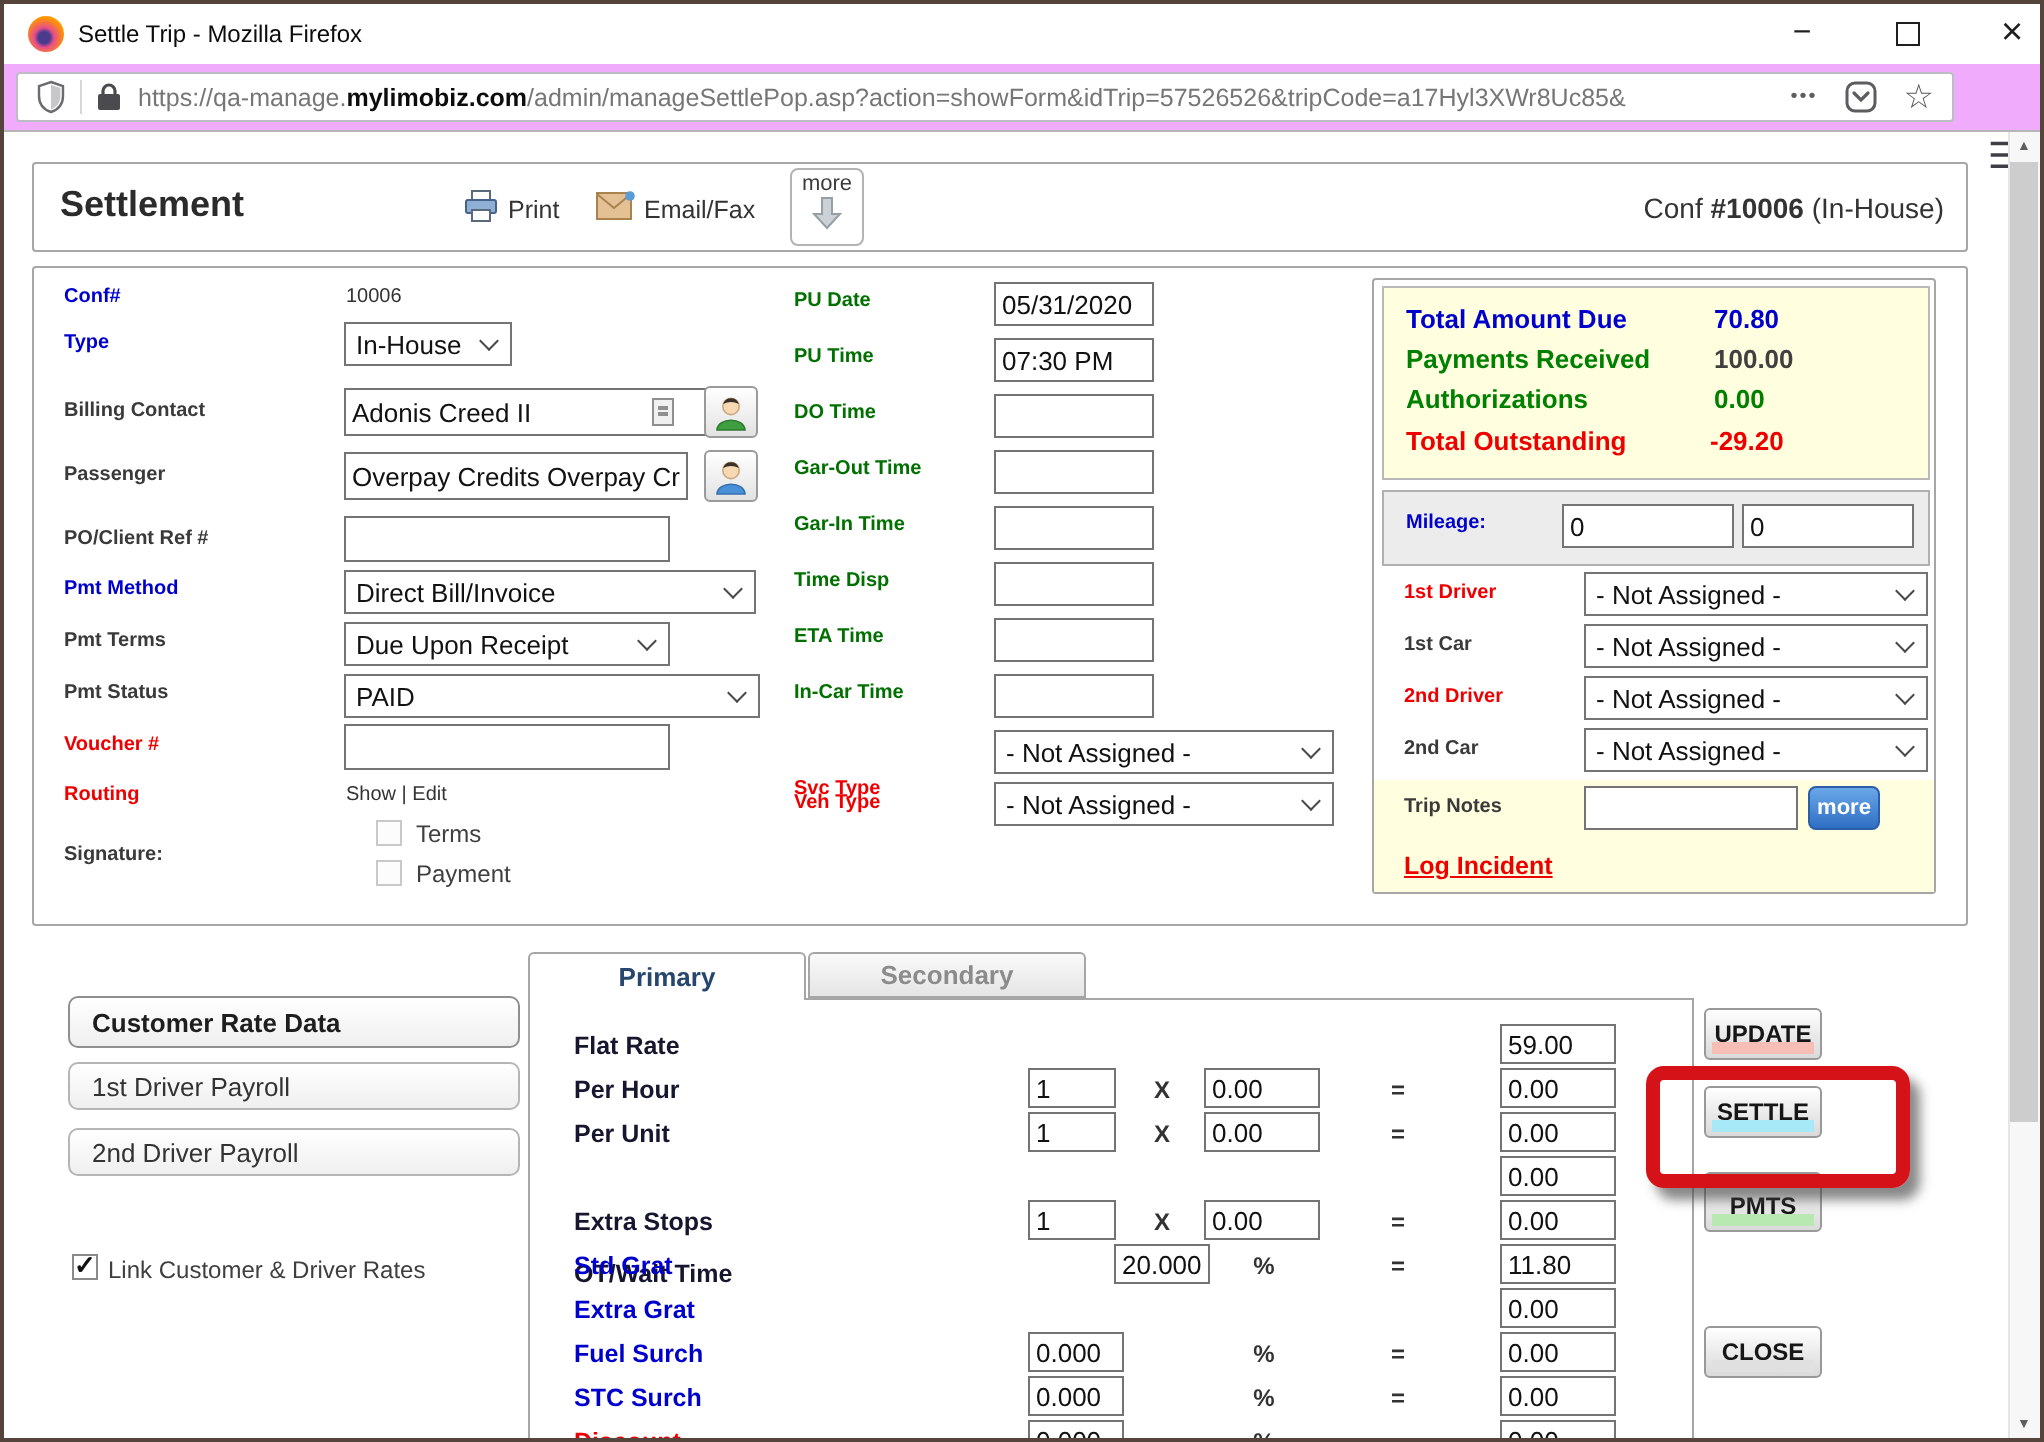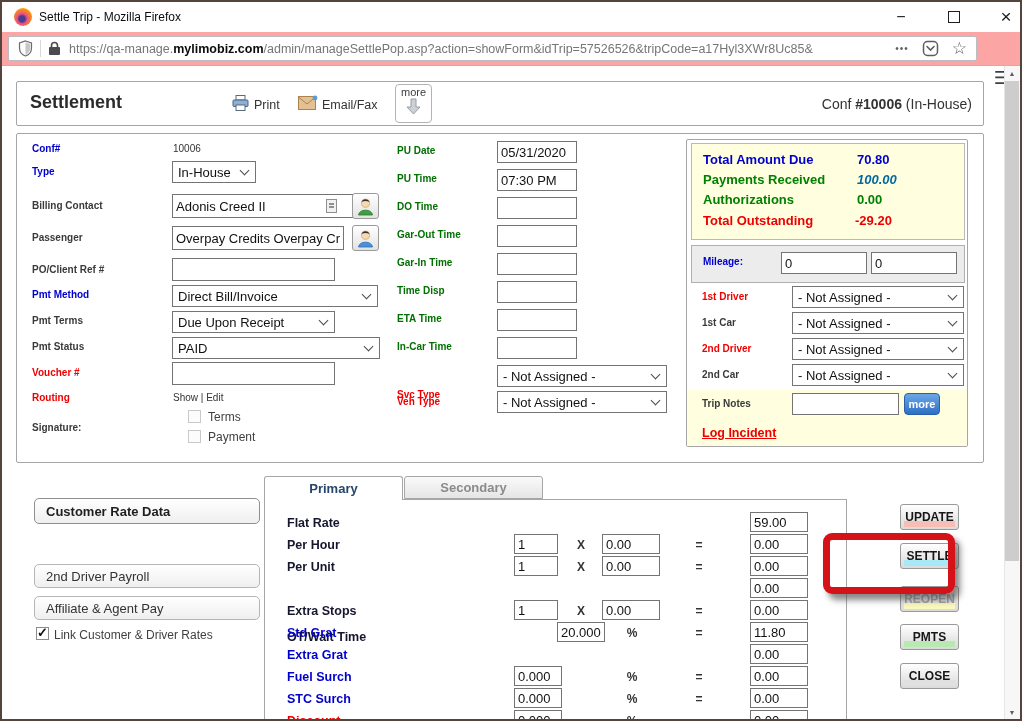--- a/index.html
+++ b/index.html
@@ -7,21 +7,21 @@
     background:#fff;font-family:"Liberation Sans",sans-serif;overflow:hidden;}
   .abs{position:absolute;}
   
   .titlebar{position:absolute;left:0;top:0;right:0;height:30px;background:#fff;}
   .ffx-logo{position:absolute;left:12px;top:6px;width:18px;height:18px;border-radius:50%;
     background:radial-gradient(circle at 45% 60%, #4a3b8f 0 20%, #e84e8a 34%, #ff9500 68%, #ffd14a 100%);}
   .title-text{position:absolute;left:37px;top:8px;font-size:12px;color:#0c0c0d;white-space:nowrap;}
   .win-btn{position:absolute;top:0;width:46px;height:30px;display:flex;align-items:center;justify-content:center;
     font-size:16px;color:#1f1f1f;font-weight:400;}
   .maxglyph{width:10px;height:10px;border:1.4px solid #1f1f1f;display:inline-block;}
-  .navbar{position:absolute;left:0;top:30px;right:0;height:33px;background:#fca5a5;border-bottom:1px solid #b6b6b6;box-sizing:content-box;}
+  .navbar{position:absolute;left:0;top:30px;right:0;height:33px;background:#f0abfc;border-bottom:1px solid #b6b6b6;box-sizing:content-box;}
   .urlbar{position:absolute;left:6px;top:4px;width:969px;height:25px;background:#fff;border:1px solid #bcbcc4;
     border-radius:2px;display:flex;align-items:center;box-sizing:border-box;}
   .id-sep{width:1px;height:17px;background:#d6d6db;margin:0 7px;}
   .url-text{flex:1;font-size:12.5px;color:#767676;white-space:nowrap;overflow:hidden;}
   .url-domain{color:#0c0c0d;font-weight:bold;}
   .bar-ico{color:#5c5c61;margin:0 7px;white-space:nowrap;}
   .hamburger{position:absolute;right:10px;top:35px;font-size:18px;color:#3e3e44;line-height:22px;}
   
   .scrollbar{position:absolute;right:0;top:64px;width:15px;bottom:0;background:#f7f7f7;border-left:1px solid #e6e6e6;}
   .scroll-arrow{position:absolute;left:0;width:14px;height:14px;display:flex;align-items:center;justify-content:center;
@@ -72,21 +72,21 @@
     font-weight:bold;font-size:13px;border:1px solid #a6a6a6;border-radius:3px 3px 0 0;box-sizing:border-box;}
   .tab.primary{left:262px;height:24px;background:#fff;border-bottom:none;color:#26466d;z-index:3;}
   .tab.secondary{left:402px;background:linear-gradient(#fafafa,#e5e5e5);color:#8b8b8b;z-index:1;}
   .tabbox{position:absolute;left:262px;top:497px;width:583px;height:300px;border:1px solid #a6a6a6;background:#fff;z-index:2;box-sizing:border-box;}
   .rlab{position:absolute;left:285px;font-size:12.5px;font-weight:bold;white-space:nowrap;z-index:4;}
   .rop{position:absolute;font-size:12px;font-weight:bold;color:#333;text-align:center;z-index:4;}
   .rinp{z-index:4;}
   
   .actbtn{position:absolute;left:850px;width:59px;height:26px;border:1px solid #999;border-radius:3px;
     background:linear-gradient(#ffffff,#e9e9e9 55%,#dadada);font-size:12px;font-weight:bold;color:#161616;
-    display:flex;align-items:center;justify-content:center;box-sizing:border-box;z-index:4;margin-left:48px;}
+    display:flex;align-items:center;justify-content:center;box-sizing:border-box;z-index:4;}
   .actbtn .strip{position:absolute;left:3px;right:3px;bottom:2px;height:6px;}
   .actbtn.disabled{color:#a3a3a3;}
   .red-annot{position:absolute;left:821px;top:531px;width:118px;height:47px;border:7px solid #d41217;border-radius:9px;
     box-shadow:5px 6px 6px rgba(70,70,70,0.65);z-index:5;background:transparent;}
 </style>
 </head>
 <body>
 
 <div id="window">
 
@@ -239,21 +239,21 @@
   <span class="lbl c-red" style="left:395px;top:394px;">Veh Type</span>
   <div class="sel" style="left:495px;top:389px;width:170px;">
       <span>- Not Assigned -</span>
     </div>
 
   <div class="box" style="left:684px;top:137px;width:282px;height:308px;"></div>
   <div class="abs yellow" style="left:689px;top:141px;width:272px;height:95px;"></div>
   <span class="sumlab" style="left:701px;top:150px;color:#0000cd;">Total Amount Due</span>
   <span class="sumlab" style="left:855px;top:150px;color:#0000cd;">70.80</span>
   <span class="sumlab" style="left:701px;top:170px;color:#008000;">Payments Received</span>
-  <span class="sumlab" style="left:855px;top:170px;color:#0369a1;font-style:italic;">100.00</span>
+  <span class="sumlab" style="left:855px;top:170px;color:#404040;">100.00</span>
   <span class="sumlab" style="left:701px;top:190px;color:#008000;">Authorizations</span>
   <span class="sumlab" style="left:855px;top:190px;color:#008000;">0.00</span>
   <span class="sumlab" style="left:701px;top:211px;color:#ee0000;">Total Outstanding</span>
   <span class="sumlab" style="left:853px;top:211px;color:#ee0000;">-29.20</span>
 
   <div class="abs graypanel" style="left:689px;top:243px;width:272px;height:36px;"></div>
   <span class="lbl c-blue" style="left:701px;top:254px;">Mileage:</span>
   <input class="inp" style="left: 779px; top: 250px; width: 86px; height: 22px;" value="0">
   <input class="inp" style="left: 869px; top: 250px; width: 86px; height: 22px;" value="0">
 
@@ -278,25 +278,25 @@
   <span class="lbl" style="left:700px;top:396px;">Trip Notes</span>
   <input class="inp" style="left: 790px; top: 391px; width: 107px; height: 22px;" value="">
   <div class="more-btn" style="left:902px;top:391px;">
       <span>more</span>
     </div>
   <span class="incident" style="left:700px;top:424px;">Log Incident</span>
 
   <div class="navbtn active" style="left:32px;top:496px;">
       <span>Customer Rate Data</span>
     </div>
+  <div class="navbtn" style="left:32px;top:529px;">
+      <span>1st Driver Payroll</span>
+    </div>
   <div class="navbtn" style="left:32px;top:562px;">
       <span>2nd Driver Payroll</span>
-    </div>
-  <div class="navbtn" style="left:32px;top:594px;">
-      <span>Affiliate &amp; Agent Pay</span>
     </div>
   <span class="cb checked" style="left:34px;top:625px;"></span>
   <span class="cb-lab" style="left:52px;top:626px;">Link Customer &amp; Driver Rates</span>
 
   <div class="tab primary">
       <span>Primary</span>
     </div>
   <div class="tab secondary">
       <span>Secondary</span>
     </div>
@@ -360,21 +360,21 @@
       <span class="strip" style="background:#f6beb4;"></span>
     </div>
   <div class="actbtn" style="top:541px;">
       <span>SETTLE</span>
       <span class="strip" style="background:#a8e9f7;"></span>
     </div>
   <div class="actbtn disabled" style="top:584px;">
       <span>REOPEN</span>
       <span class="strip" style="background:#fbf8bd;"></span>
     </div>
-  <div class="actbtn" style="top:622px;">
+  <div class="actbtn" style="top:588px;">
       <span>PMTS</span>
       <span class="strip" style="background:#b7e9b0;"></span>
     </div>
   <div class="actbtn" style="top:661px;">
       <span>CLOSE</span>
       <span class="strip" style="background:#e0e0e0;"></span>
     </div>
 
   <div class="red-annot"></div>
 

